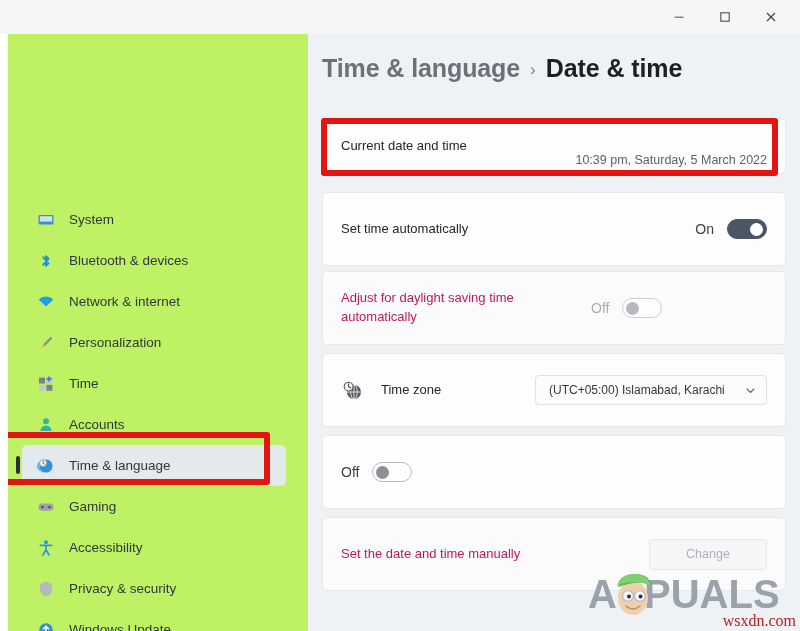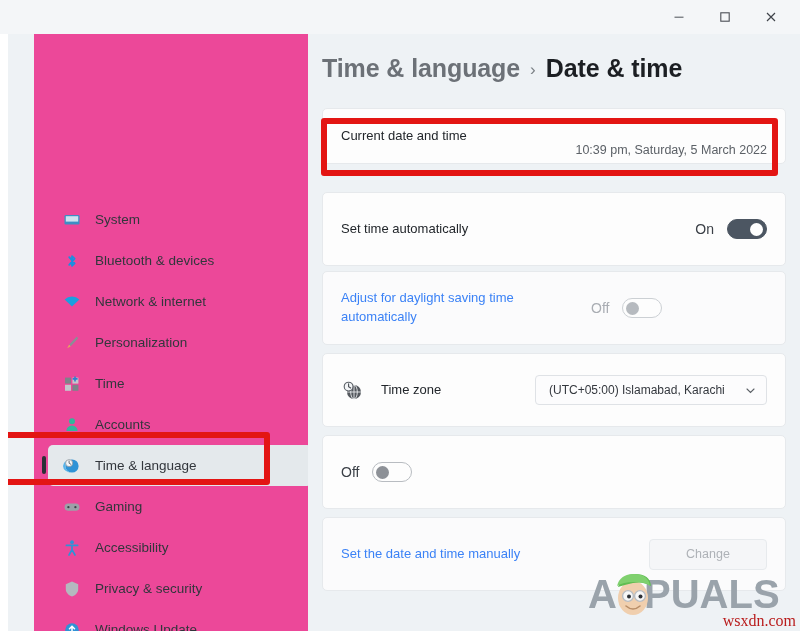--- a/index.html
+++ b/index.html
@@ -63,22 +63,21 @@
     display: flex; align-items: center; justify-content: center;
     color: #5b5f66;
   }
   .cap svg { display: block; }
 
   
   #sidebar {
     position: absolute;
     left: 8px; top: 34px;
     width: 300px; height: 597px;
-    background: #ec4899;
-    margin-left: 26px;
+    background: #bef264;
   }
   .nav-list {
     position: absolute;
     left: 0; top: 165px;
     width: 300px;
   }
   .nav-item {
     position: relative;
     display: flex;
     align-items: center;
@@ -157,21 +156,21 @@
     align-items: center;
     padding: 0 18px;
   }
   .card.flat { background: #fbfbfc; }
   .card-title {
     font-size: 13px;
     color: #22262b;
     flex: 1 1 auto;
     line-height: 1.45;
   }
-  .card-title.dim { color: #3b82f6; }
+  .card-title.dim { color: #be185d; }
   .card-value {
     font-size: 12.5px;
     color: #5c6167;
     white-space: nowrap;
     margin-top: 28px;
   }
 
   .card-ico {
     width: 22px; height: 22px;
     margin-right: 18px;
@@ -437,21 +436,21 @@
   </div>
 
   <div id="content">
 
     <div id="breadcrumb">
       <span class="bc-parent">Time &amp; language</span>
       <span class="bc-sep">›</span>
       <span class="bc-current">Date &amp; time</span>
     </div>
 
-    <div class="card" style="top:74px;height:56px;">
+    <div class="card" style="top:84px;height:56px;">
       <span class="card-title">Current date and time</span>
       <span class="card-value">10:39 pm, Saturday, 5 March 2022</span>
     </div>
 
     <div class="card" style="top:158px;height:74px;">
       <span class="card-title">Set time automatically</span>
       <span class="toggle-wrap">
         <span class="toggle-state">On</span>
         <span class="switch on">
             <span class="knob"></span>

